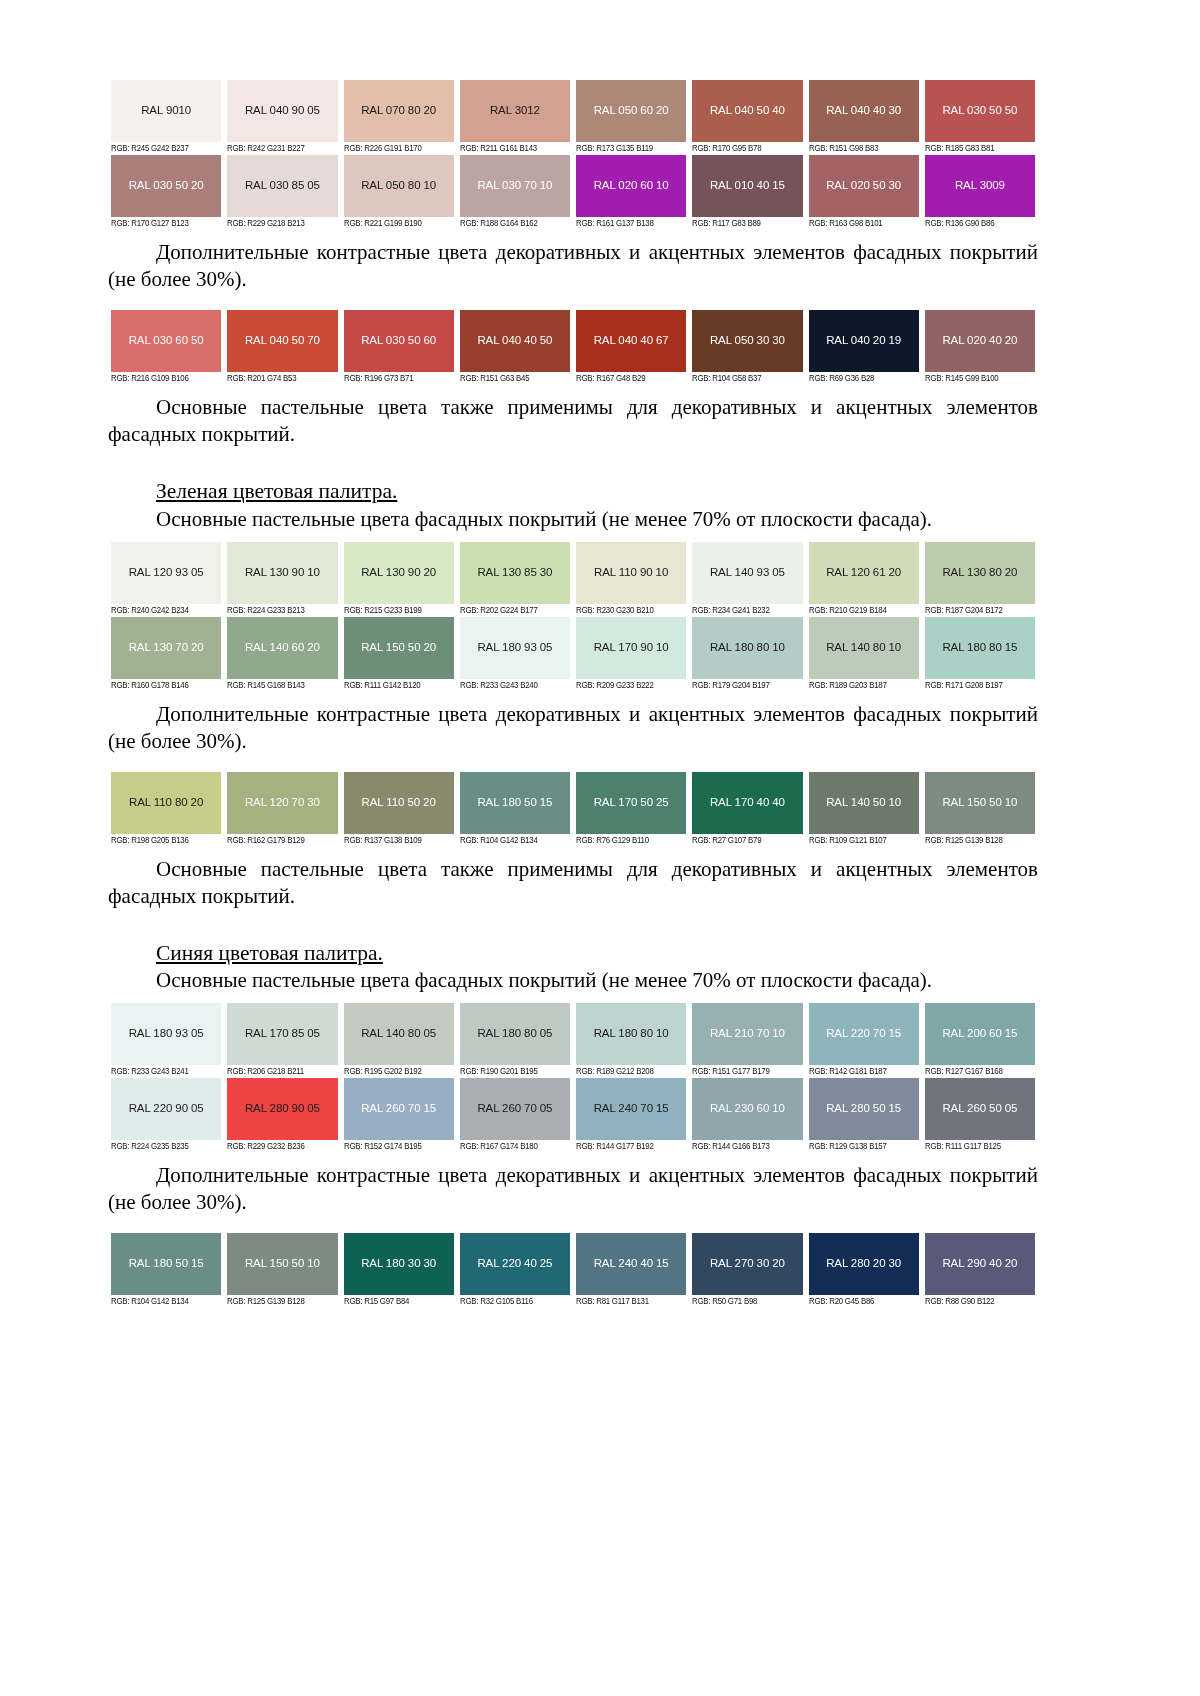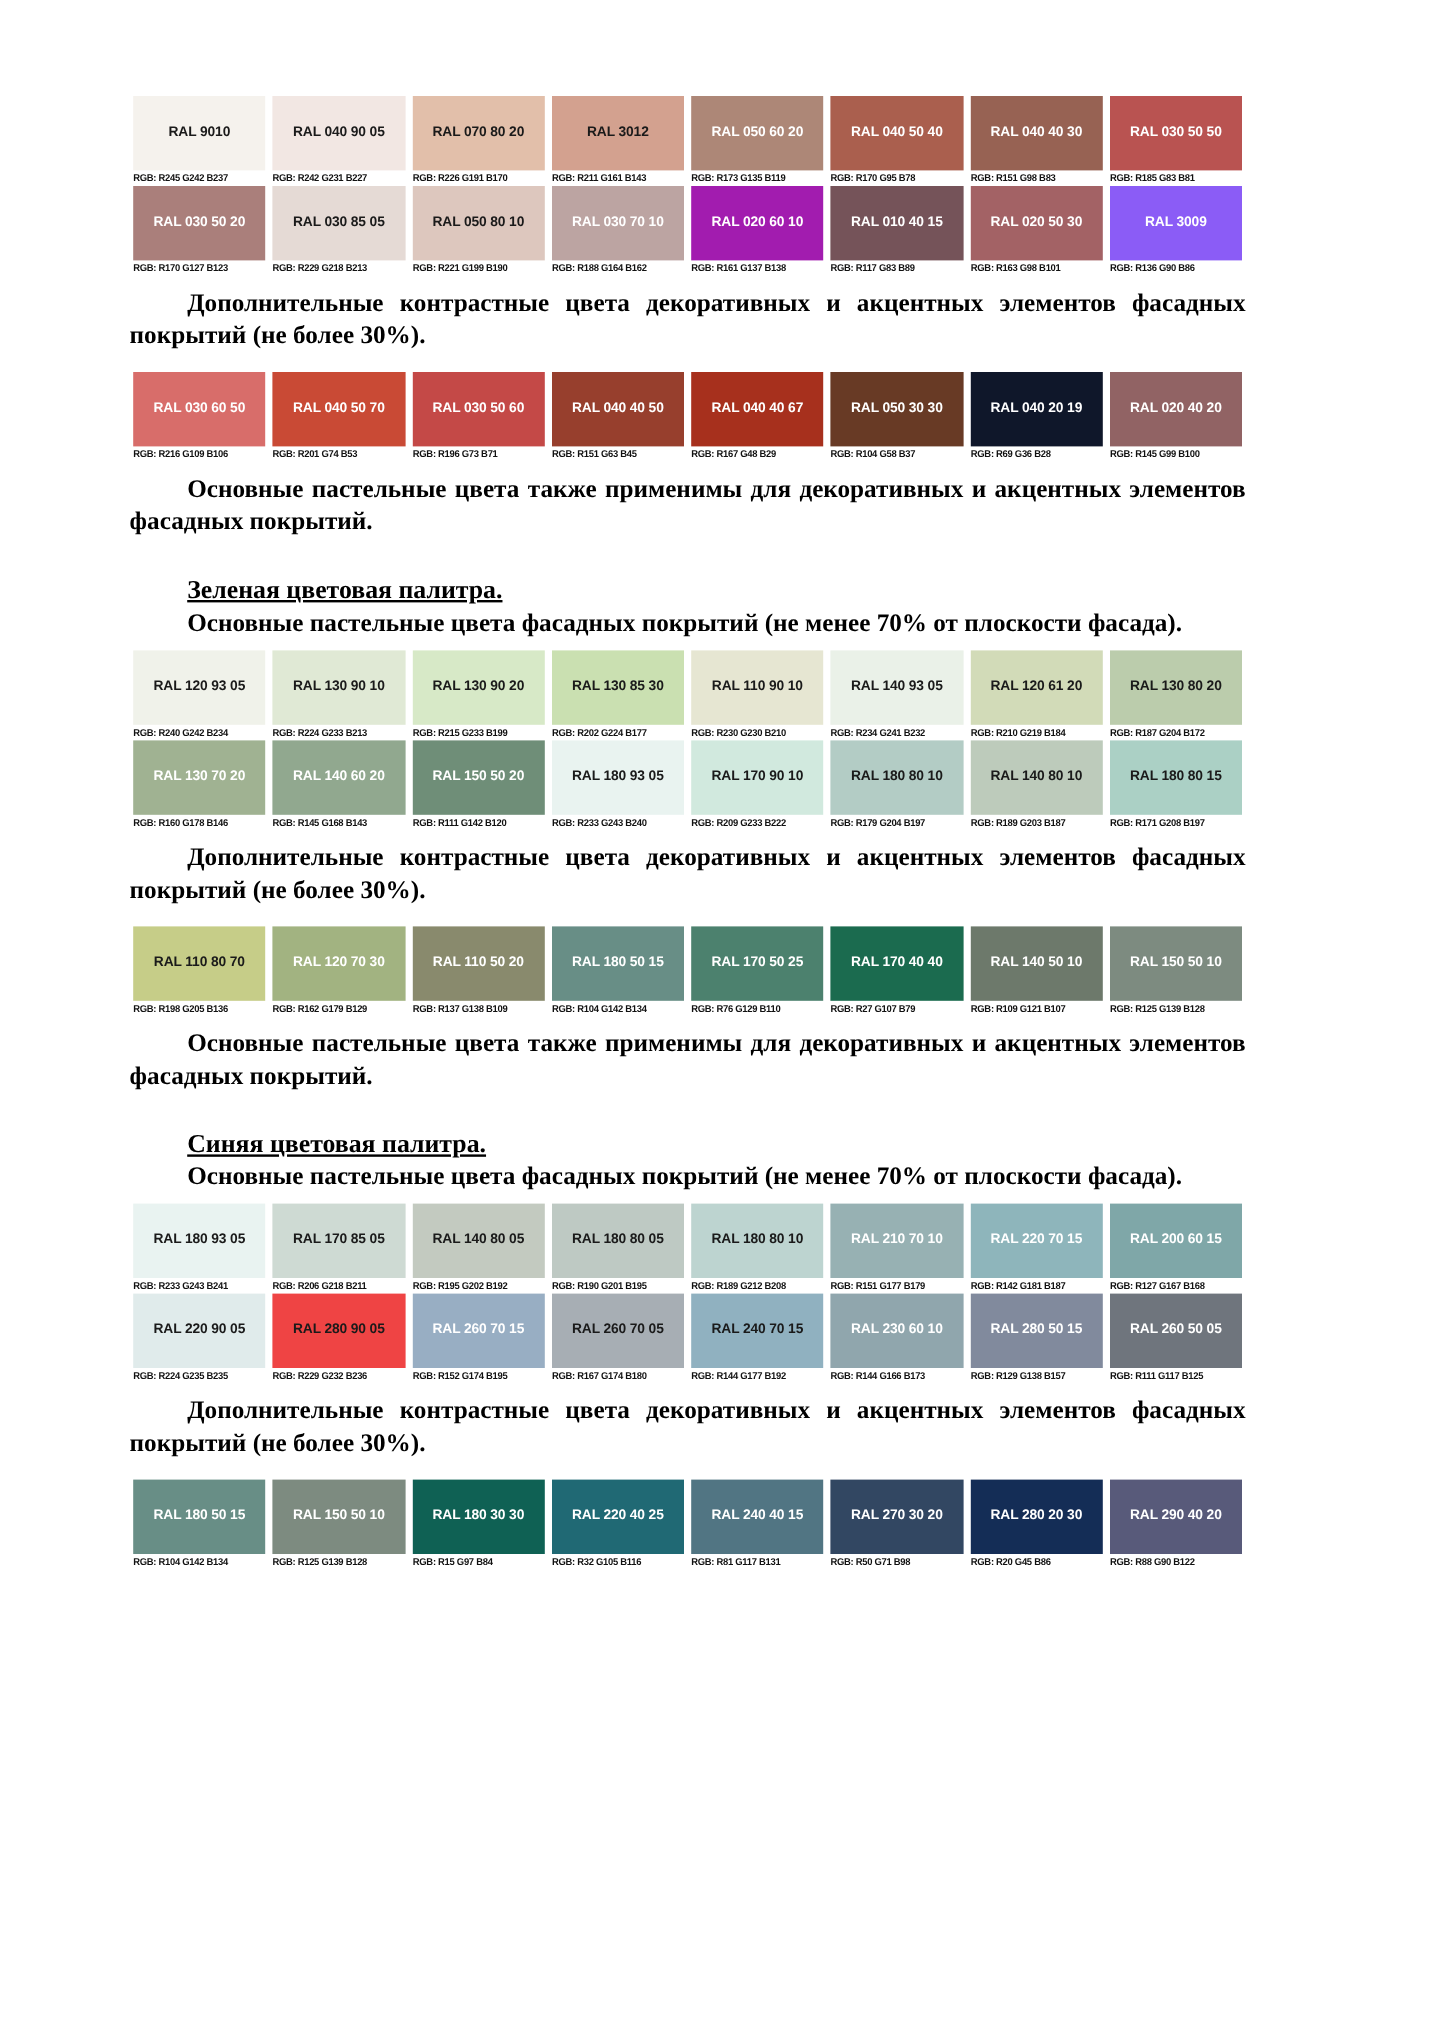--- a/index.html
+++ b/index.html
@@ -14,21 +14,20 @@
     color: #000;
     position: relative;
     overflow: hidden;
   }
   .page {
     position: relative;
     width: 1200px;
     height: 1279px;
     padding: 0;
     box-sizing: border-box;
-    font-weight: bold;
   }
   .content {
     position: absolute;
     left: 108px;
     top: 80px;
     width: 930px;
   }
 
   
   .palette {
@@ -193,21 +192,21 @@
             </div>
             <div class="swatch-rgb">RGB: R117 G83 B89</div>
           </div>
           <div class="swatch-cell">
             <div class="swatch-box" style="background: rgb(163, 98, 101);">
               <div class="swatch-name" style="color: rgb(255, 255, 255);">RAL 020 50 30</div>
             </div>
             <div class="swatch-rgb">RGB: R163 G98 B101</div>
           </div>
           <div class="swatch-cell">
-            <div class="swatch-box" style="background: #8b5cf6;">
+            <div class="swatch-box" style="background: #a21caf;">
               <div class="swatch-name" style="color: rgb(255, 255, 255);">RAL 3009</div>
             </div>
             <div class="swatch-rgb">RGB: R136 G90 B86</div>
           </div>
         </div>
     </div>
 
     <div class="gap-sm"></div>
     <p class="para">Дополнительные контрастные цвета декоративных и акцентных элементов фасадных покрытий (не более 30%).</p>
     <div class="gap-md"></div>
@@ -377,21 +376,21 @@
     </div>
 
     <div class="gap-sm"></div>
     <p class="para">Дополнительные контрастные цвета декоративных и акцентных элементов фасадных покрытий (не более 30%).</p>
     <div class="gap-md"></div>
 
     <div class="palette">
       <div class="swatch-row">
           <div class="swatch-cell">
             <div class="swatch-box" style="background: rgb(198, 205, 136);">
-              <div class="swatch-name" style="color: rgb(26, 26, 26);">RAL 110 80 70</div>
+              <div class="swatch-name" style="color: rgb(26, 26, 26);">RAL 110 80 20</div>
             </div>
             <div class="swatch-rgb">RGB: R198 G205 B136</div>
           </div>
           <div class="swatch-cell">
             <div class="swatch-box" style="background: rgb(162, 179, 129);">
               <div class="swatch-name" style="color: rgb(255, 255, 255);">RAL 120 70 30</div>
             </div>
             <div class="swatch-rgb">RGB: R162 G179 B129</div>
           </div>
           <div class="swatch-cell">

